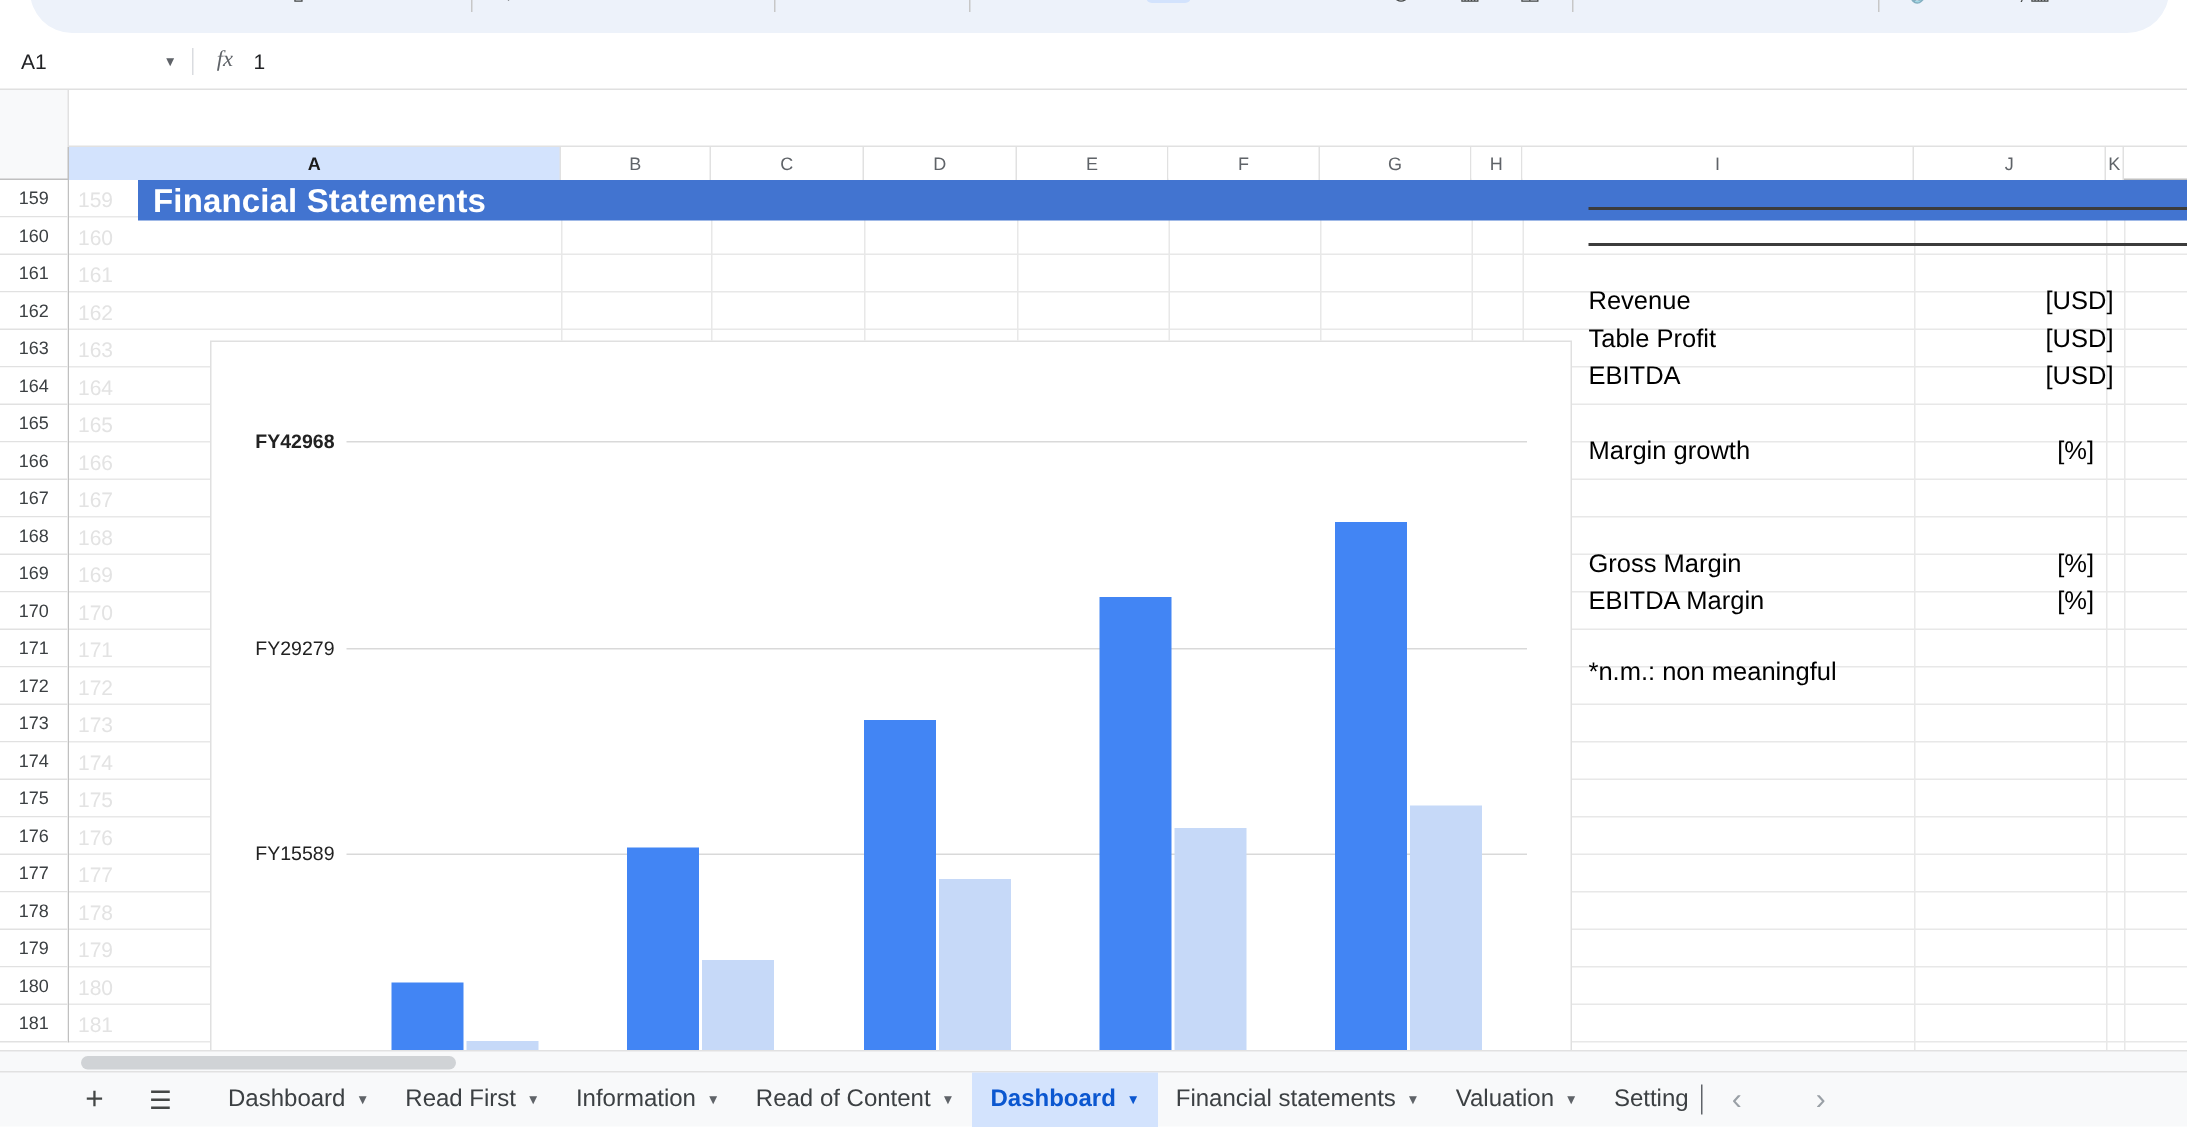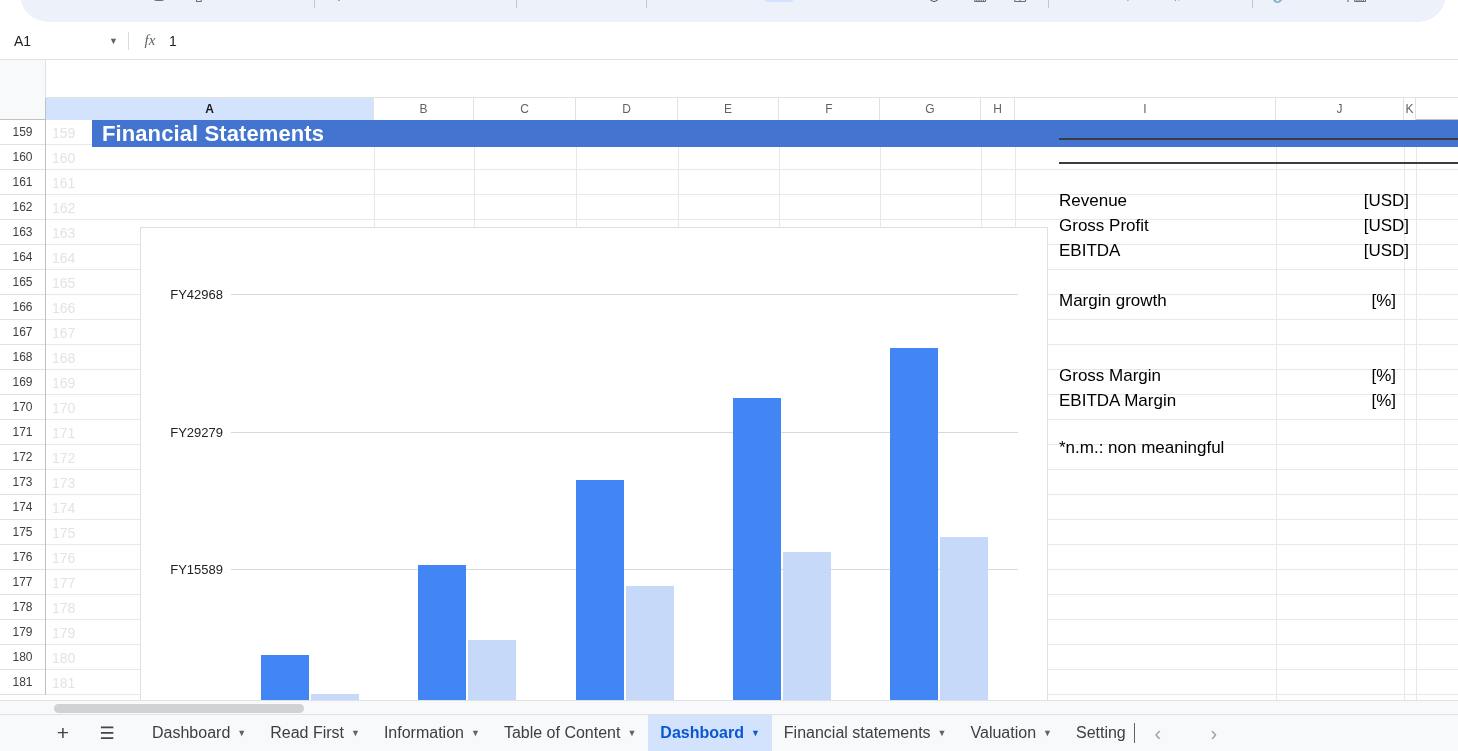--- a/index.html
+++ b/index.html
@@ -373,21 +373,21 @@
         <div class="ghost-num">181</div>
       </div>
 
     <div id="banner">
       <span id="banner-text">Financial Statements</span>
     </div>
 
     <div id="chart">
       <div id="plot">
           <div class="gridline" style="top: 0px;"></div>
-          <div class="ytick" style="top: 0px;">FY42968</div>
+          <div class="ytick" style="top: 0px; font-weight: bold;">FY42968</div>
           <div class="gridline" style="top: 137.66px;"></div>
           <div class="ytick" style="top: 137.66px;">FY29279</div>
           <div class="gridline" style="top: 275.33px;"></div>
           <div class="ytick" style="top: 275.33px;">FY15589</div>
           <div class="ytick" style="top: 413px;">FY1899</div>
           <div class="bar" style="left: 29.7px; width: 48px; height: 52.3025px; background: rgb(66, 133, 244);"></div>
           <div class="bar" style="left: 79.7px; width: 48px; height: 13.0832px; background: rgb(198, 217, 248);"></div>
           <div class="bar" style="left: 187.1px; width: 48px; height: 141.803px; background: rgb(66, 133, 244);"></div>
           <div class="bar" style="left: 237.1px; width: 48px; height: 67.3869px; background: rgb(198, 217, 248);"></div>
           <div class="bar" style="left: 344.5px; width: 48px; height: 227.281px; background: rgb(66, 133, 244);"></div>
@@ -401,21 +401,21 @@
 
     <div id="metrics">
       <div class="mrule" style="top:18px;"></div>
       <div class="mrule" style="top:42px;"></div>
 
       <div class="mrow" style="top:68px;">
         <span class="mlabel">Revenue</span>
         <span class="munit">[USD]</span>
       </div>
       <div class="mrow" style="top:93px;">
-        <span class="mlabel">Gross Profit</span>
+        <span class="mlabel">Table Profit</span>
         <span class="munit">[USD]</span>
       </div>
       <div class="mrow" style="top:118px;gap:15px;">
         <span class="mlabel">EBITDA</span>
         <span class="munit">[USD]</span>
       </div>
       <div class="mrow" style="top:168px;width:337px;">
         <span class="mlabel">Margin growth</span>
         <span class="munit">[%]</span>
       </div>
@@ -446,21 +446,21 @@
       </div>
       <div class="sheet-tab">
         <span>Read First</span>
         <span class="arr">▼</span>
       </div>
       <div class="sheet-tab">
         <span>Information</span>
         <span class="arr">▼</span>
       </div>
       <div class="sheet-tab">
-        <span>Table of Content</span>
+        <span>Read of Content</span>
         <span class="arr">▼</span>
       </div>
       <div class="sheet-tab active">
         <span>Dashboard</span>
         <span class="arr">▼</span>
       </div>
       <div class="sheet-tab">
         <span>Financial statements</span>
         <span class="arr">▼</span>
       </div>

